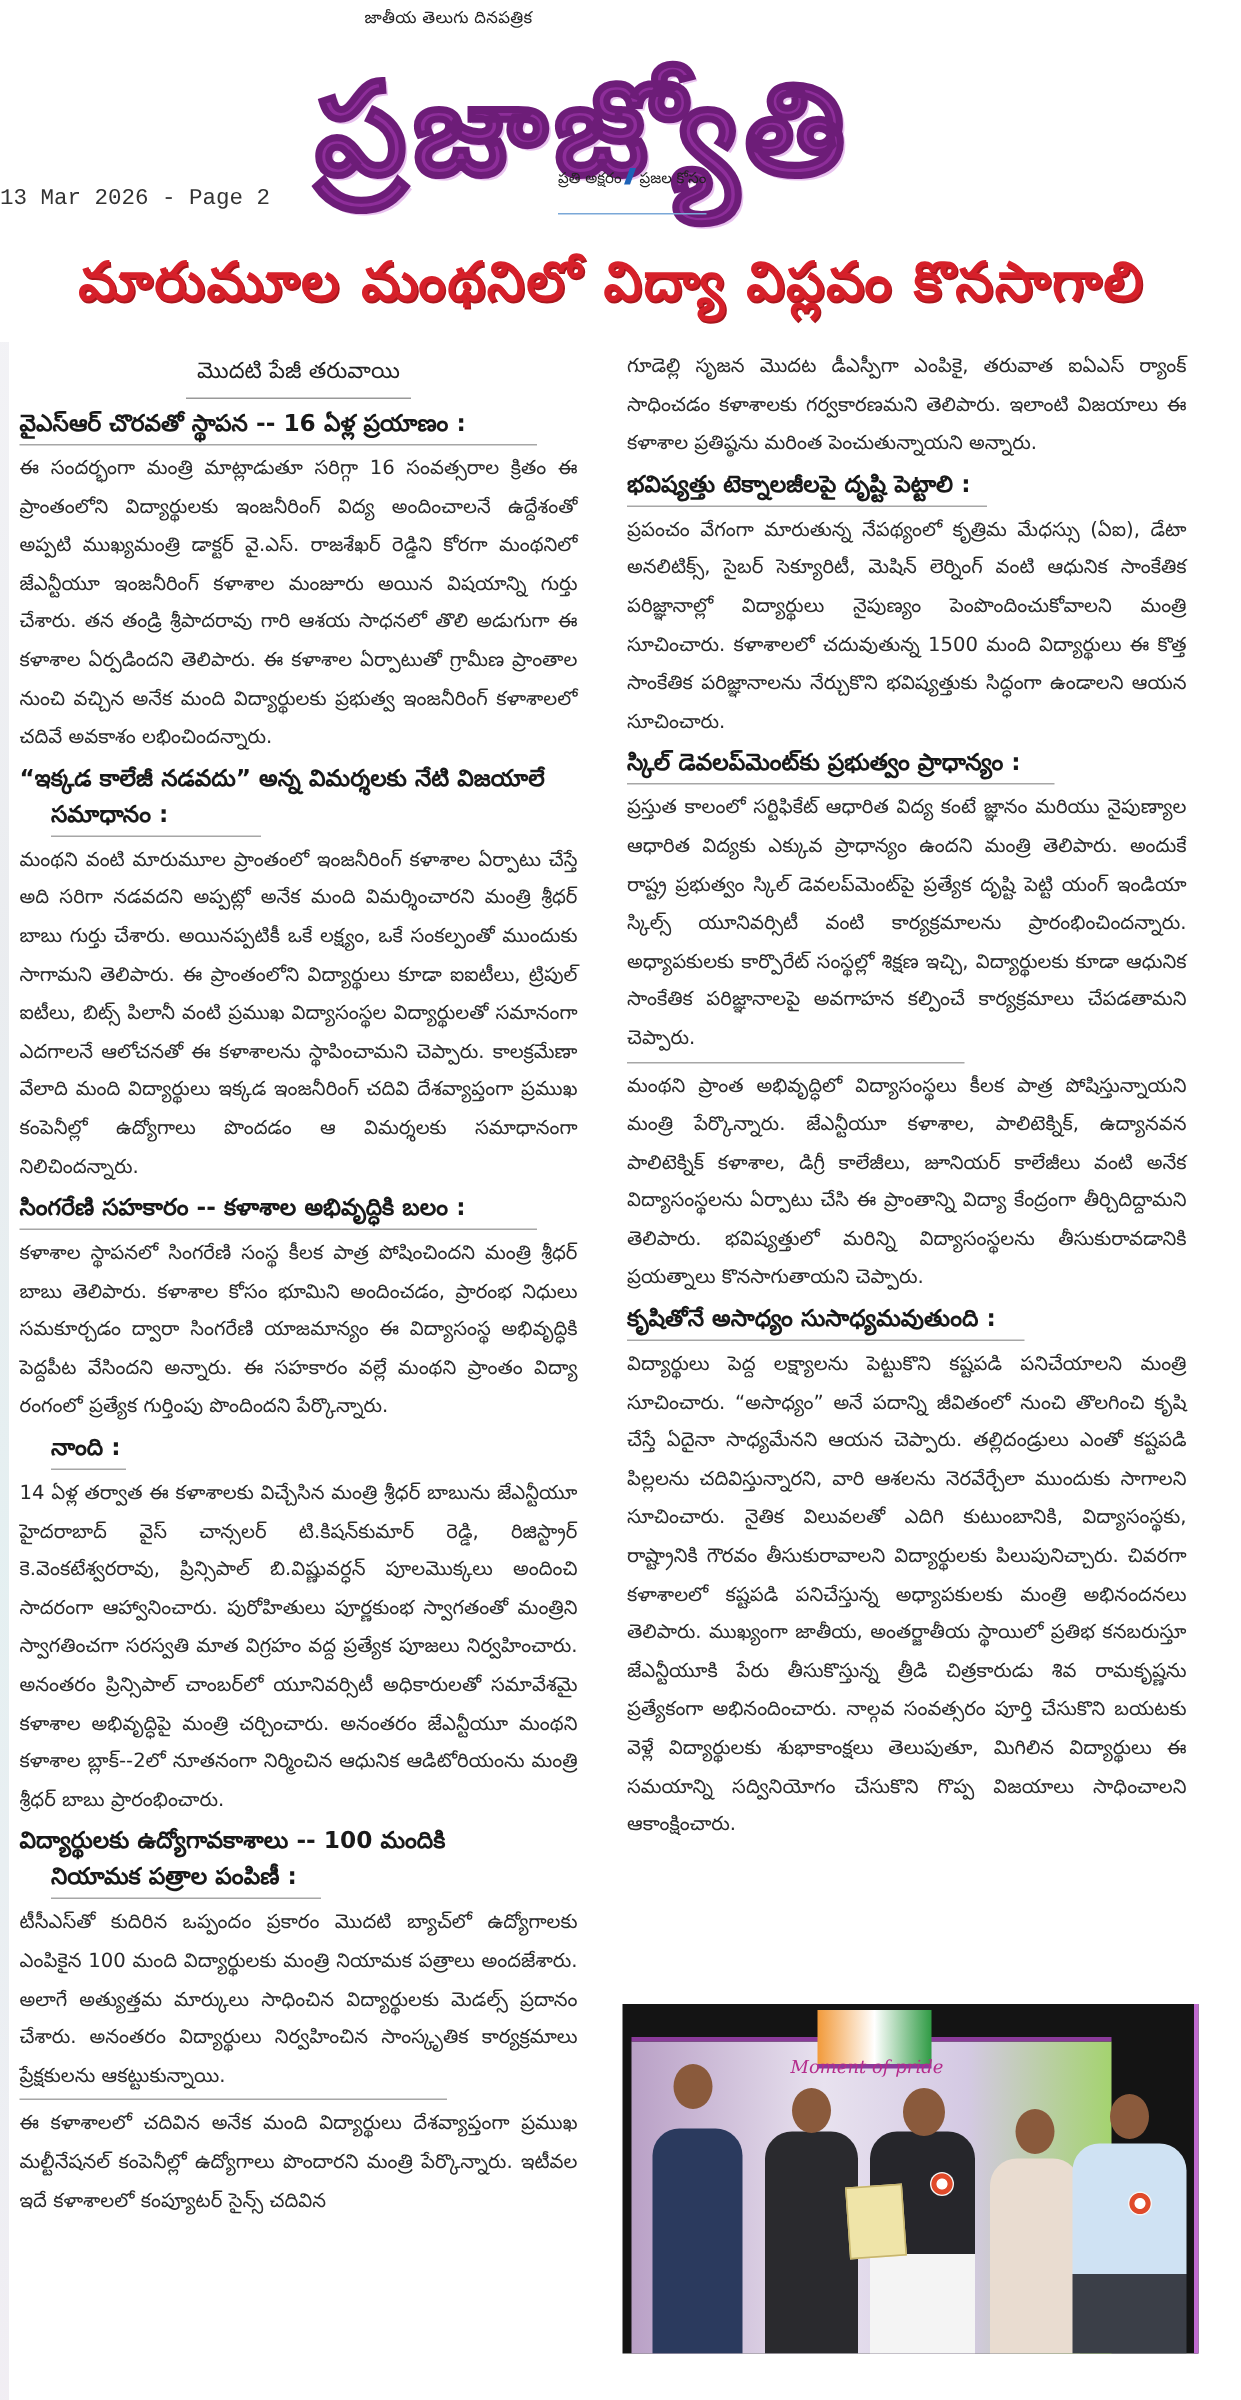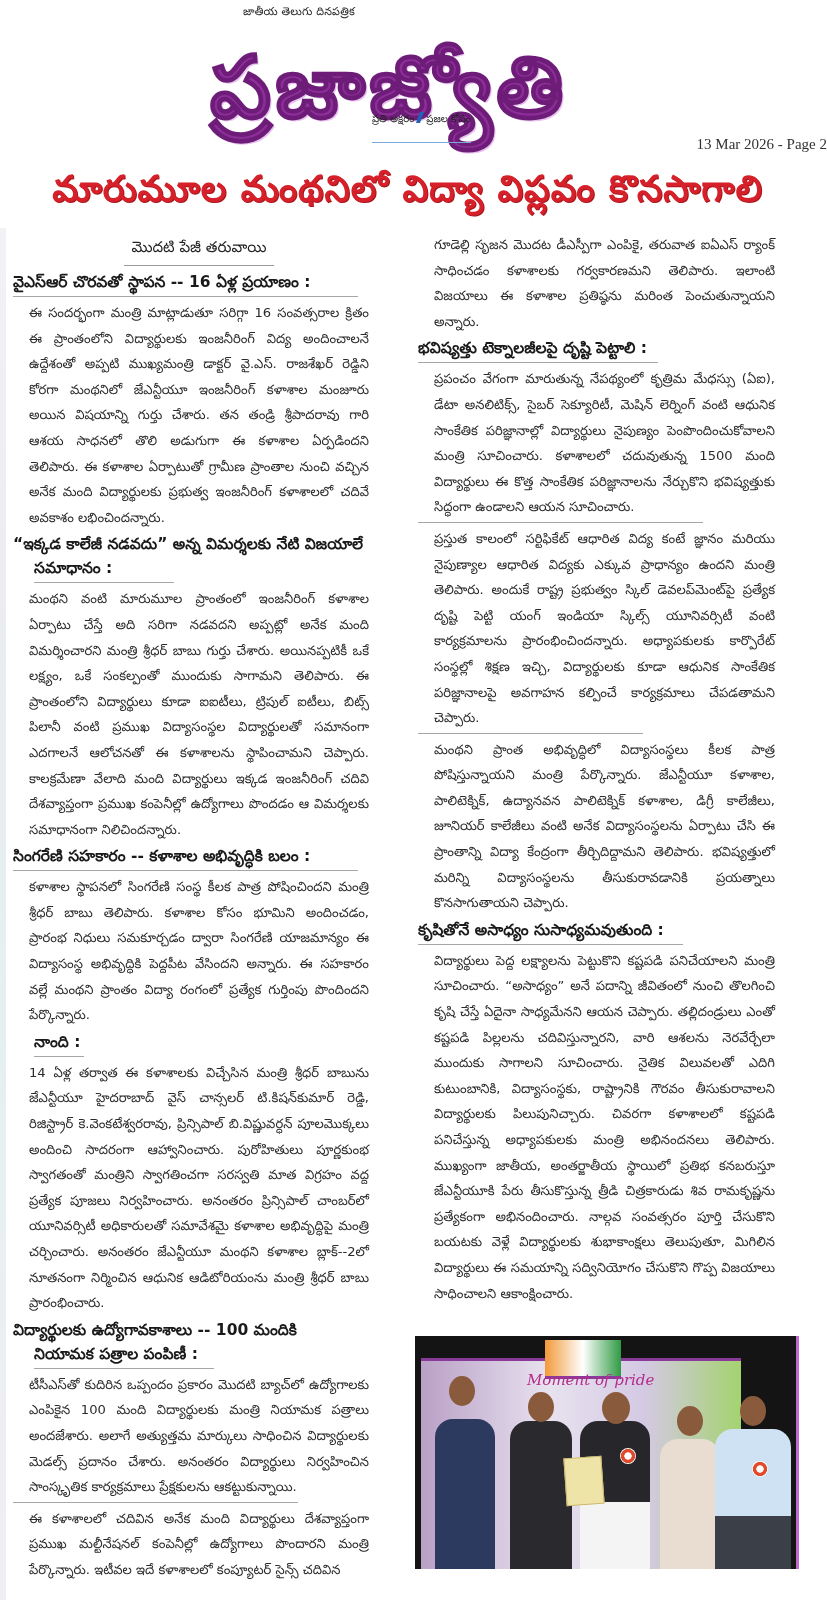--- a/index.html
+++ b/index.html
@@ -6,46 +6,46 @@
   body { width: 827px; height: 1600px; position: relative; overflow: hidden; font-family: "DejaVu Sans", sans-serif; color: #222; }
 
   .masthead { position: absolute; left: 0; top: 0; width: 827px; height: 128px; }
   .tagline-top { position: absolute; left: 243px; top: 5px; font-size: 11px; color: #222; letter-spacing: 0.2px; }
   .logo { position: absolute; left: 200px; top: 20px; width: 420px; height: 100px; margin-top: 20px; }
   .logo-text { position: absolute; left: 10px; top: -8px; font-family: "DejaVu Sans", sans-serif; font-weight: bold; font-size: 86px; line-height: 110px; color: #8e2e9a; letter-spacing: 4px;
      -webkit-text-stroke: 2px #6d1d78; text-shadow: 2px 2px 0 #e9c3ef, -1px -1px 0 #f4ddf6; }
   .logo-slogan { position: absolute; left: 372px; top: 112px; font-size: 10px; color: #222; border-bottom: 1px solid #7aa8d8; padding-bottom: 15px; }
   .slogan-pen { display: inline-block; width: 4px; height: 11px; background: #1e63b8; transform: skewX(-20deg); margin: 0 4px; vertical-align: -1px; }
 
-  .dateline { position: absolute; left: 0; width: 827px; top: 136px; text-align: right; font-family: Liberation Serif, serif; font-size: 15px; color: #333; }
+  .dateline { position: absolute; left: 0; width: 827px; top: 124px; text-align: left; font-family: Liberation Mono, monospace; font-size: 15px; color: #333; }
 
   .headline { position: absolute; left: 0; width: 815px; top: 168px; text-align: center; font-family: "DejaVu Sans", sans-serif; font-weight: bold; font-size: 36px; color: #d6202a; letter-spacing: 1px; text-shadow: 1px 1px 0 #a8161d; }
 
   .left-strip { position: absolute; left: 0; top: 228px; width: 6px; height: 1372px; background: linear-gradient(180deg,#e8e8ee 0%, #d9dde3 30%, #cfe3e6 60%, #e6e0ea 100%); opacity: .55; }
 
   .col { position: absolute; top: 232px; }
   .col-left { left: 13px; width: 372px; }
   .col-right { left: 418px; width: 373px; }
 
   .continued { text-align: center; font-size: 15px; color: #222; padding: 6px 0 4px; }
   .continued-rule { width: 150px; height: 1px; background: #999; margin: 2px auto 4px; }
 
   .sec-head { font-weight: bold; font-size: 15.5px; line-height: 24px; color: #1a1a1a; margin: 2px 0 0; }
   .sec-head .indent { display: block; padding-left: 21px; }
   .sec-rule { height: 1px; background: #a6a6a6; margin: 2px 0 3px; }
   .sec-rule.short { width: 140px; }
   .sec-rule.med { width: 240px; }
   .sec-rule.full { width: 345px; }
 
-  .para { font-size: 13.1px; line-height: 25.6px; text-align: justify; color: #2a2a2a; margin: 0 16px 2px; }
+  .para { font-size: 13.1px; line-height: 25.6px; text-align: justify; color: #2a2a2a; margin: 0 0 2px; }
 
   .photo { position: absolute; left: 415px; top: 1336px; width: 381px; height: 233px; background: #141414; overflow: hidden; border-right: 3px solid #c06ad0; }
   .photo .backdrop { position: absolute; left: 6px; top: 22px; width: 320px; height: 210px; background: linear-gradient(90deg,#b9a0c6 0%,#e8e2ef 40%,#d4c9e3 70%,#a4d36f 100%); border-top: 3px solid #8a3b9a; }
   .photo .poster { position: absolute; left: 130px; top: 4px; width: 76px; height: 36px; background: linear-gradient(90deg,#f29a3a,#ffffff 50%,#2f9b44); border-bottom: 3px solid #8a3b9a; }
-  .photo .banner-text { position: absolute; left: 112px; top: 35px; font-family: "DejaVu Serif", serif; font-style: italic; font-size: 15px; color: #b42c8c; }
+  .photo .banner-text { position: absolute; left: 112px; top: 35px; font-family: "DejaVu Serif", serif; font-style: italic; font-size: 12px; color: #b42c8c; }
   .photo .person { position: absolute; bottom: 0; border-radius: 18px 18px 0 0; }
   .photo .head { position: absolute; border-radius: 50%; background: #8a5a3c; }
   .photo .cert { position: absolute; left: 150px; top: 121px; width: 36px; height: 46px; background: #efe4a8; border: 1px solid #c7b56d; transform: rotate(-4deg); }
   .photo .badge { position: absolute; width: 16px; height: 16px; border-radius: 50%; background: radial-gradient(circle,#fff 30%,#e04a2a 35%,#e04a2a 60%,#f5f5f5 65%); }
 </style>
 </head>
 <body>
 
 <div class="masthead">
   <div class="tagline-top">జాతీయ తెలుగు దినపత్రిక</div>
@@ -116,20 +116,21 @@
     <p class="para">గూడెల్లి సృజన మొదట డీఎస్పీగా ఎంపికై, తరువాత ఐఏఎస్ ర్యాంక్ సాధించడం కళాశాలకు గర్వకారణమని తెలిపారు. ఇలాంటి విజయాలు ఈ కళాశాల ప్రతిష్ఠను మరింత పెంచుతున్నాయని అన్నారు.</p>
   </div>
 
   <div>
     <div class="sec-head"><span>భవిష్యత్తు టెక్నాలజీలపై దృష్టి పెట్టాలి :</span></div>
     <div class="sec-rule med"></div>
     <p class="para">ప్రపంచం వేగంగా మారుతున్న నేపథ్యంలో కృత్రిమ మేధస్సు (ఏఐ), డేటా అనలిటిక్స్, సైబర్ సెక్యూరిటీ, మెషిన్ లెర్నింగ్ వంటి ఆధునిక సాంకేతిక పరిజ్ఞానాల్లో విద్యార్థులు నైపుణ్యం పెంపొందించుకోవాలని మంత్రి సూచించారు. కళాశాలలో చదువుతున్న 1500 మంది విద్యార్థులు ఈ కొత్త సాంకేతిక పరిజ్ఞానాలను నేర్చుకొని భవిష్యత్తుకు సిద్ధంగా ఉండాలని ఆయన సూచించారు.</p>
   </div>
 
   <div>
+    <div class="sec-head"><span>స్కిల్ డెవలప్‌మెంట్‌కు ప్రభుత్వం ప్రాధాన్యం :</span></div>
     <div class="sec-rule" style="width:285px"></div>
     <p class="para">ప్రస్తుత కాలంలో సర్టిఫికేట్ ఆధారిత విద్య కంటే జ్ఞానం మరియు నైపుణ్యాల ఆధారిత విద్యకు ఎక్కువ ప్రాధాన్యం ఉందని మంత్రి తెలిపారు. అందుకే రాష్ట్ర ప్రభుత్వం స్కిల్ డెవలప్‌మెంట్‌పై ప్రత్యేక దృష్టి పెట్టి యంగ్ ఇండియా స్కిల్స్ యూనివర్సిటీ వంటి కార్యక్రమాలను ప్రారంభించిందన్నారు. అధ్యాపకులకు కార్పొరేట్ సంస్థల్లో శిక్షణ ఇచ్చి, విద్యార్థులకు కూడా ఆధునిక సాంకేతిక పరిజ్ఞానాలపై అవగాహన కల్పించే కార్యక్రమాలు చేపడతామని చెప్పారు.</p>
   </div>
 
   <div>
     <div class="sec-rule" style="width:225px"></div>
     <p class="para">మంథని ప్రాంత అభివృద్ధిలో విద్యాసంస్థలు కీలక పాత్ర పోషిస్తున్నాయని మంత్రి పేర్కొన్నారు. జేఎన్టీయూ కళాశాల, పాలిటెక్నిక్, ఉద్యానవన పాలిటెక్నిక్ కళాశాల, డిగ్రీ కాలేజీలు, జూనియర్ కాలేజీలు వంటి అనేక విద్యాసంస్థలను ఏర్పాటు చేసి ఈ ప్రాంతాన్ని విద్యా కేంద్రంగా తీర్చిదిద్దామని తెలిపారు. భవిష్యత్తులో మరిన్ని విద్యాసంస్థలను తీసుకురావడానికి ప్రయత్నాలు కొనసాగుతాయని చెప్పారు.</p>
   </div>
 
   <div>

